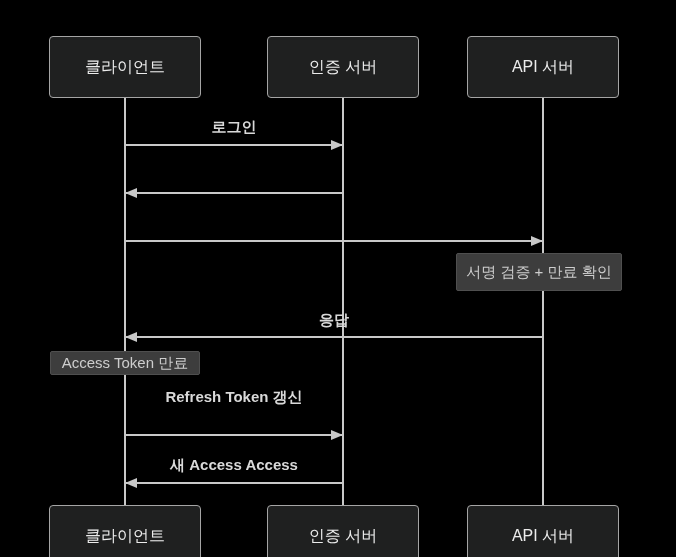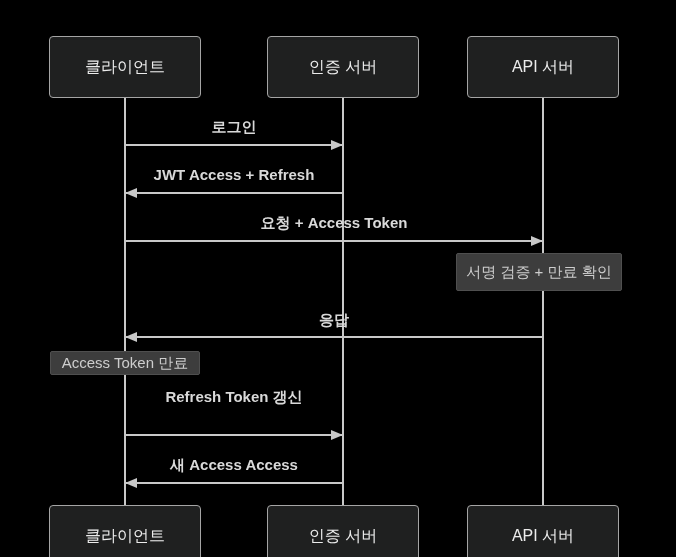--- a/index.html
+++ b/index.html
@@ -90,25 +90,23 @@
       <span>인증 서버</span>
     </div>
   <div class="actor" style="left:467px;top:12px">
       <span>API 서버</span>
     </div>
 
   <div class="msg-label" style="left:234px;top:93px">로그인</div>
   <div class="msg-line" style="left:125px;top:120px;width:218px"></div>
   <div class="arrow-right" style="left:331px;top:116px"></div>
 
-  <div class="msg-label" style="left:234px;top:141px">JWT Access + Refresh</div>
   <div class="msg-line" style="left:125px;top:168px;width:218px"></div>
   <div class="arrow-left" style="left:125px;top:164px"></div>
 
-  <div class="msg-label" style="left:334px;top:189px">요청 + Access Token</div>
   <div class="msg-line" style="left:125px;top:216px;width:418px"></div>
   <div class="arrow-right" style="left:531px;top:212px"></div>
 
   <div class="note" style="left:456px;top:229px;width:166px;height:38px">
       <span>서명 검증 + 만료 확인</span>
     </div>
 
   <div class="msg-label" style="left:334px;top:286px">응답</div>
   <div class="msg-line" style="left:125px;top:312px;width:418px"></div>
   <div class="arrow-left" style="left:125px;top:308px"></div>

